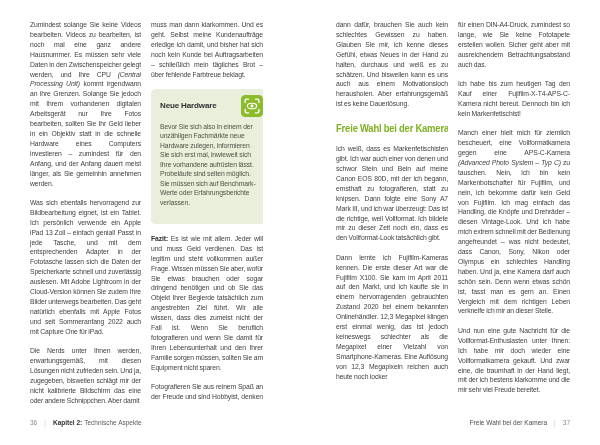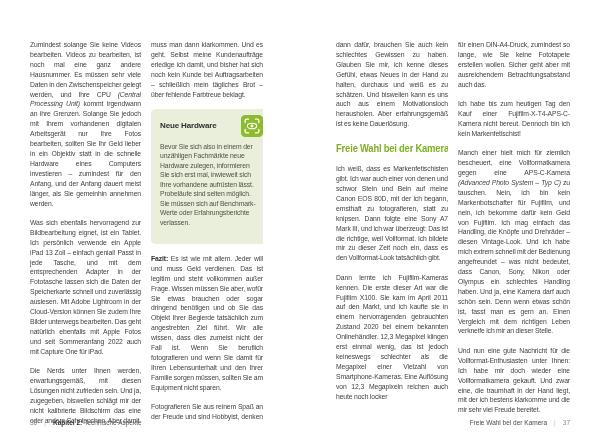--- a/index.html
+++ b/index.html
@@ -4,21 +4,21 @@
 <style>
   html,body{margin:0;padding:0;}
   body{
     width:600px;height:445px;position:relative;overflow:hidden;
     background:#ffffff;
     font-family:"Liberation Sans","DejaVu Sans",sans-serif;
     color:var(--body-text,#3f3f3f);
   }
   .spread{position:absolute;inset:0;}
   .col{
-    position:absolute;top:40px;height:384px;overflow:hidden;
+    position:absolute;top:20px;height:384px;overflow:hidden;
     font-size:6.8px;line-height:9.9px;
     letter-spacing:-0.1px;word-spacing:-0.3px;
     text-align:justify;
     hyphens:auto;-webkit-hyphens:auto;
     color:var(--body-text,#3f3f3f);
   }
   #left-col-1{left:30px;width:111px;}
   #left-col-2{left:151px;width:112px;}
   #right-col-1{left:336px;width:112px;}
   #right-col-2{left:458px;width:112px;}

